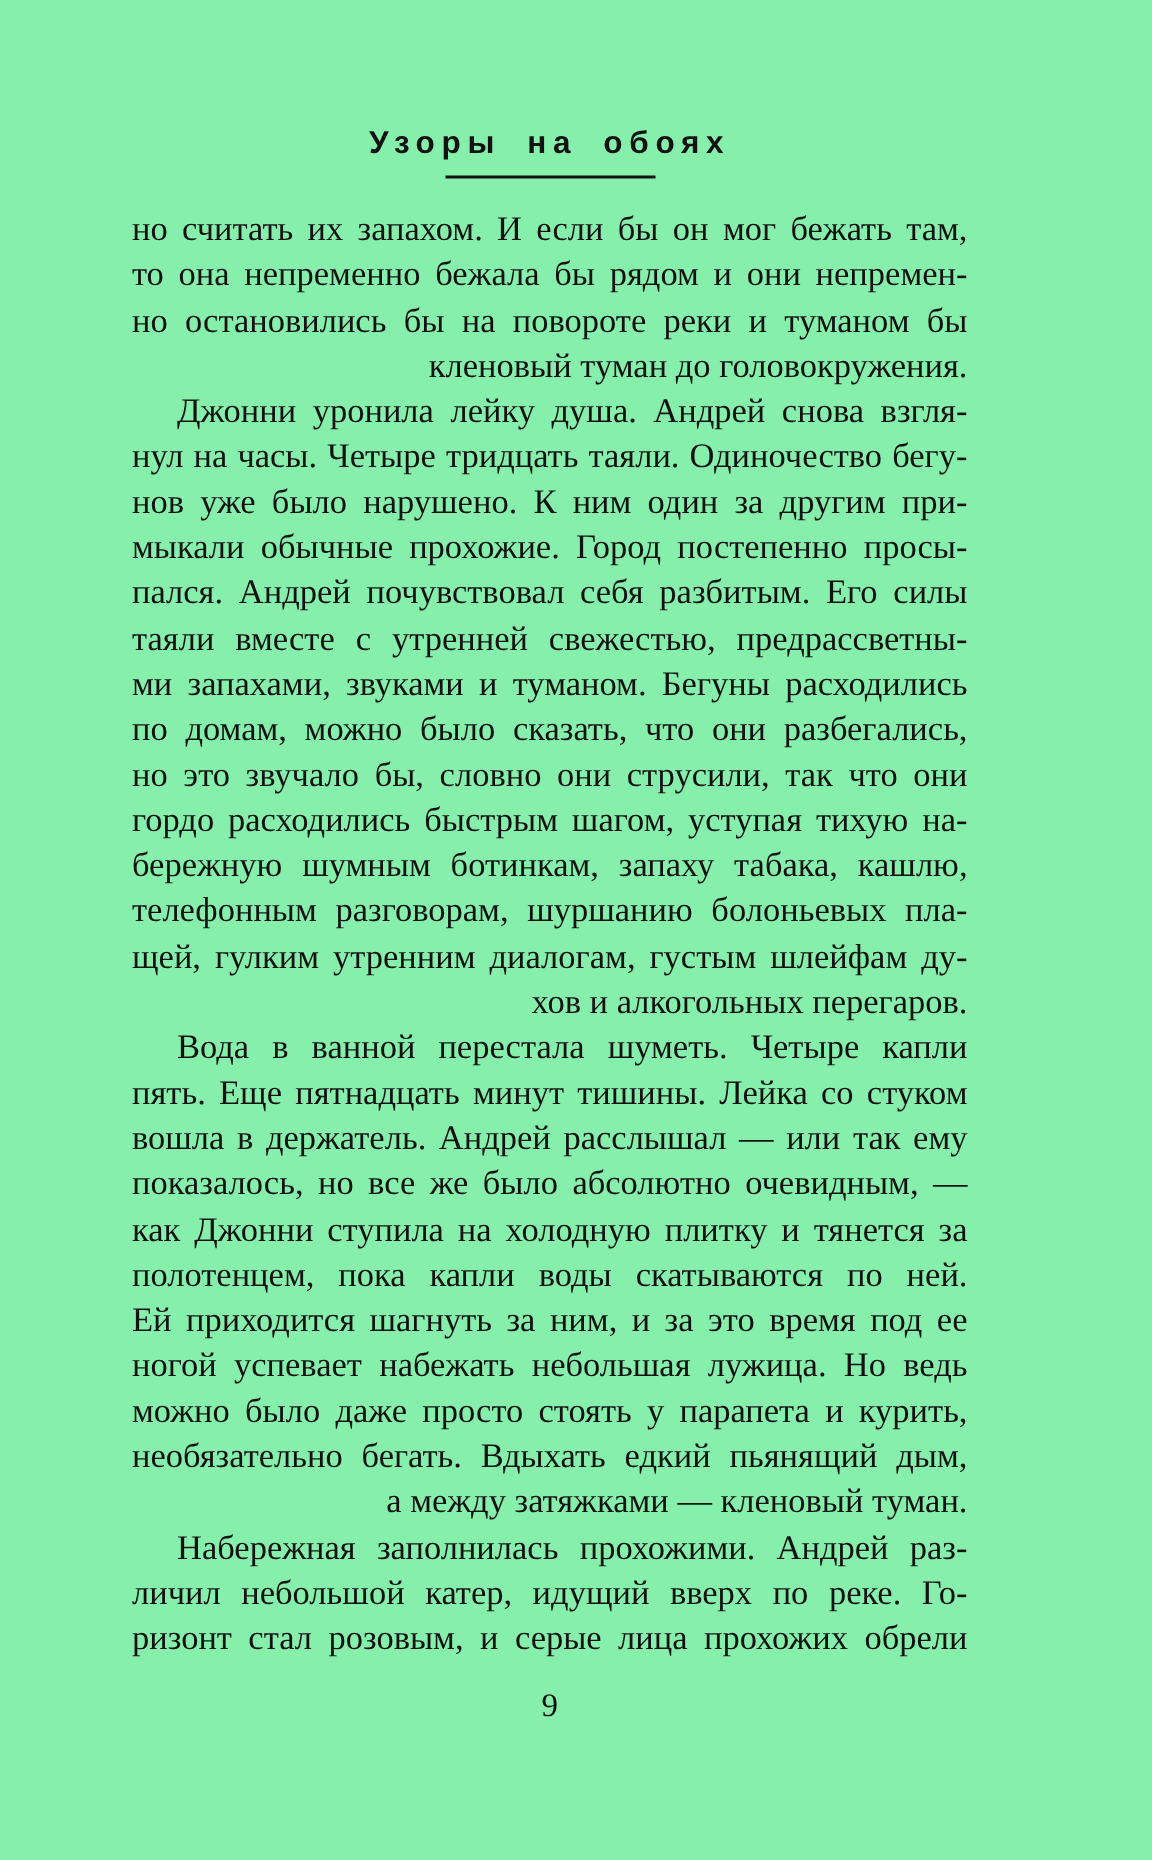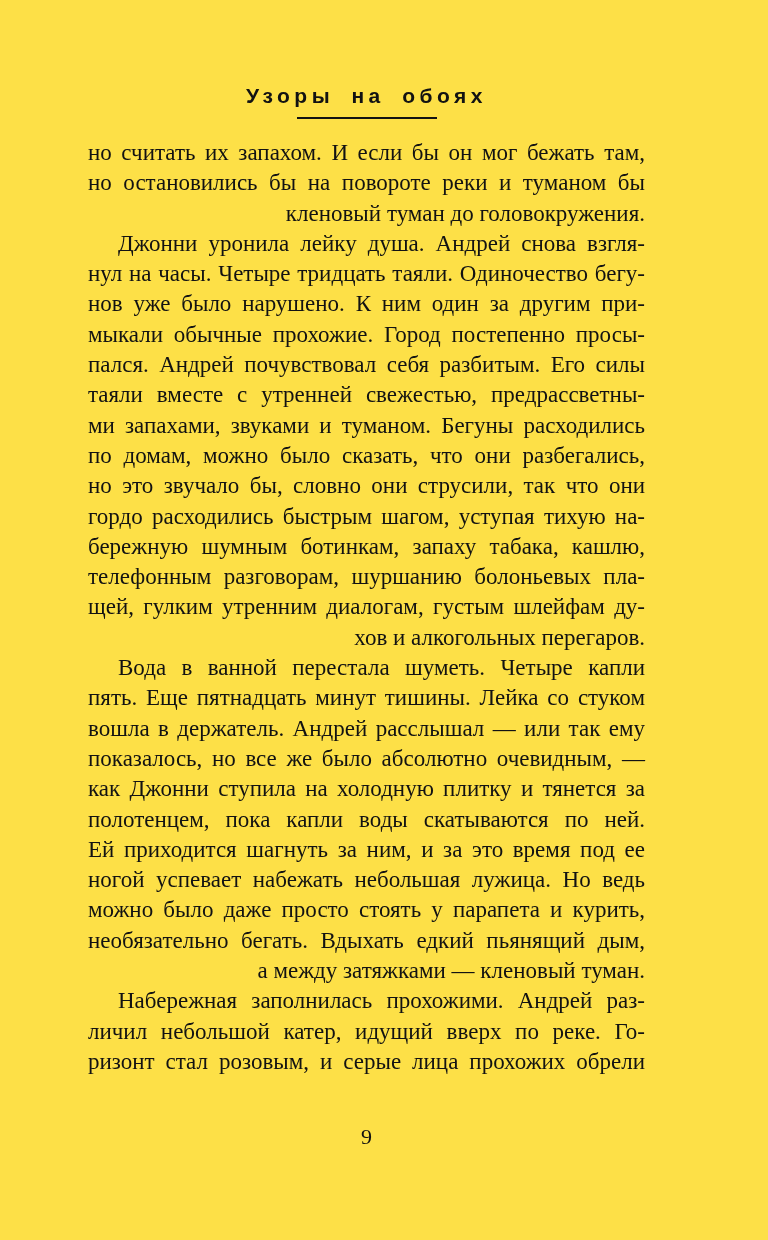--- a/index.html
+++ b/index.html
@@ -4,21 +4,21 @@
 <style>
   html, body {
     margin: 0;
     padding: 0;
     background: #ffffff;
   }
   .page {
     position: relative;
     width: 768px;
     height: 1240px;
-    background: #fde047;
+    background: #86efac;
     color: #121212;
     font-family: "Liberation Serif", "DejaVu Serif", serif;
     overflow: hidden;
   }
   .running-header {
     position: absolute;
     left: 88px;
     top: 84px;
     width: 557px;
     text-align: center;
@@ -72,20 +72,21 @@
 
 <div class="page">
 
   <div class="running-header">
     <div class="title">Узоры на обоях</div>
     <div class="header-rule"></div>
   </div>
 
   <div class="text-block">
       <div class="line j">но считать их запахом. И если бы он мог бежать там,</div>
+      <div class="line j">то она непременно бежала бы рядом и они непремен-</div>
       <div class="line j">но остановились бы на повороте реки и туманом бы</div>
       <div class="line">кленовый туман до головокружения.</div>
       <div class="line j ind">Джонни уронила лейку душа. Андрей снова взгля-</div>
       <div class="line j">нул на часы. Четыре тридцать таяли. Одиночество бегу-</div>
       <div class="line j">нов уже было нарушено. К ним один за другим при-</div>
       <div class="line j">мыкали обычные прохожие. Город постепенно просы-</div>
       <div class="line j">пался. Андрей почувствовал себя разбитым. Его силы</div>
       <div class="line j">таяли вместе с утренней свежестью, предрассветны-</div>
       <div class="line j">ми запахами, звуками и туманом. Бегуны расходились</div>
       <div class="line j">по домам, можно было сказать, что они разбегались,</div>

